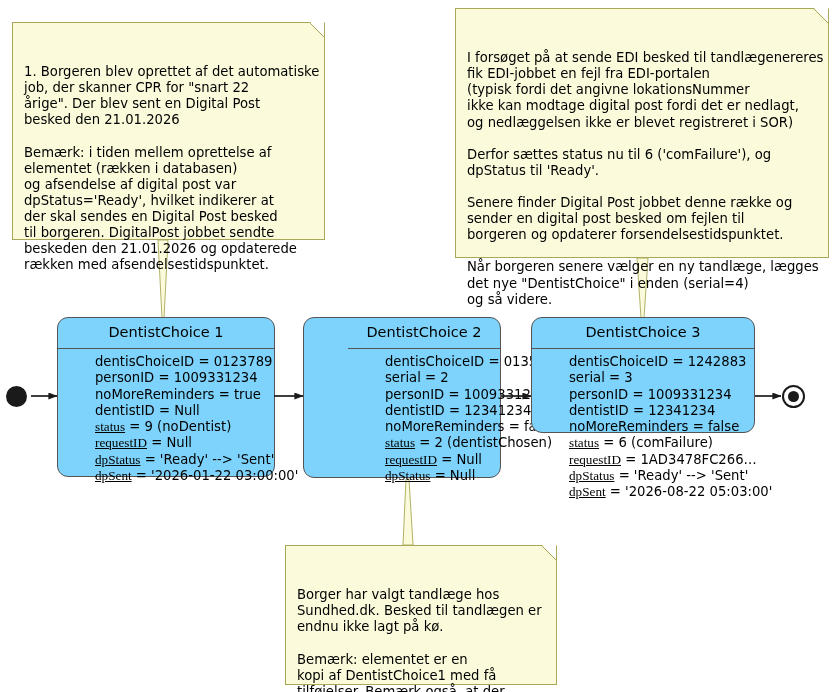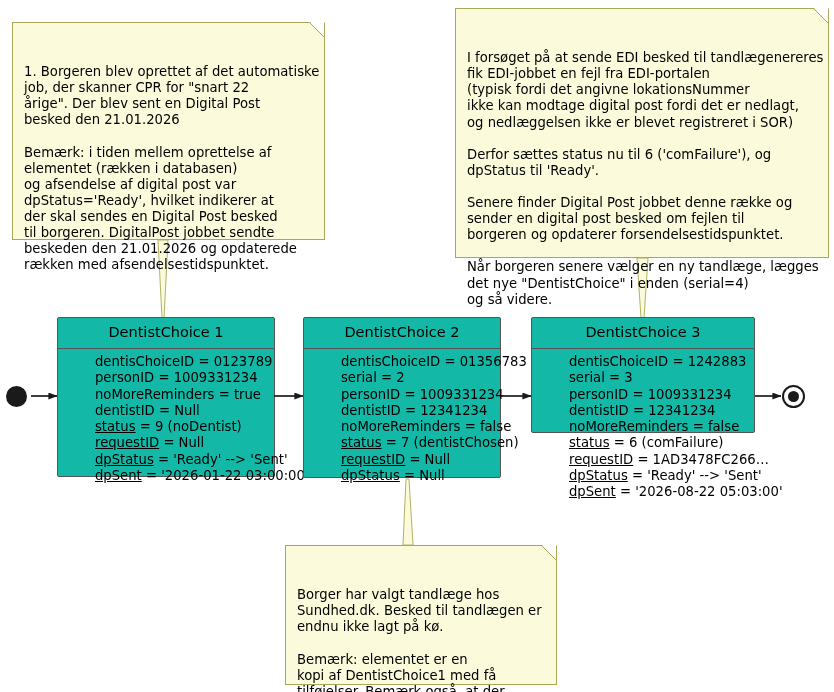--- a/index.html
+++ b/index.html
@@ -55,43 +55,43 @@
 
   .note-text {
     display: block;
     white-space: pre;
   }
 
   
   .state {
     position: absolute;
     box-sizing: border-box;
-    background: #14b8a6;
+    background: #7dd3fc;
     border: 1px solid #545454;
-    border-radius: 2px;
+    border-radius: 11px;
     z-index: 6;
     box-shadow: 0 0 0 0 rgba(0,0,0,0);
   }
   .state-title {
     text-align: center;
     font-size: 14.5px;
     line-height: 17px;
     padding: 6px 8px 7px 8px;
     border-bottom: 1px solid #545454;
     color: #000000;
     white-space: nowrap;
   }
   .state-body {
     padding: 5px 9px 6px 9px;
     font-size: 13.2px;
     line-height: 16.3px;
     white-space: nowrap;
   }
   .attr-row { white-space: nowrap; margin-left: 28px; }
-  .attr-key-u { text-decoration: underline; }
+  .attr-key-u { text-decoration: underline; font-family: Liberation Serif, serif; }
 
   
   .start-node {
     position: absolute;
     width: 21px;
     height: 21px;
     border-radius: 50%;
     background: #1A1A1A;
     z-index: 6;
   }
@@ -228,29 +228,29 @@
         <div class="attr-row"><span>personID</span><span> = 1009331234</span></div>
         <div class="attr-row"><span>noMoreReminders</span><span> = true</span></div>
         <div class="attr-row"><span>dentistID</span><span> = Null</span></div>
         <div class="attr-row"><span class="attr-key-u">status</span><span> = 9 (noDentist)</span></div>
         <div class="attr-row"><span class="attr-key-u">requestID</span><span> = Null</span></div>
         <div class="attr-row"><span class="attr-key-u">dpStatus</span><span> = 'Ready' --&gt; 'Sent'</span></div>
         <div class="attr-row"><span class="attr-key-u">dpSent</span><span> = '2026-01-22 03:00:00'</span></div>
       </div>
   </div>
 
-  <div class="state" style="left:303px; top:317px; width:198px; height:161px;">
+  <div class="state" style="left:303px; top:317px; width:198px; height:161px;padding-left:44px;">
     <div class="state-title">DentistChoice 2</div>
     <div class="state-body">
         <div class="attr-row"><span>dentisChoiceID</span><span> = 01356783</span></div>
         <div class="attr-row"><span>serial</span><span> = 2</span></div>
         <div class="attr-row"><span>personID</span><span> = 1009331234</span></div>
         <div class="attr-row"><span>dentistID</span><span> = 12341234</span></div>
         <div class="attr-row"><span>noMoreReminders</span><span> = false</span></div>
-        <div class="attr-row"><span class="attr-key-u">status</span><span> = 7 (dentistChosen)</span></div>
+        <div class="attr-row"><span class="attr-key-u">status</span><span> = 2 (dentistChosen)</span></div>
         <div class="attr-row"><span class="attr-key-u">requestID</span><span> = Null</span></div>
         <div class="attr-row"><span class="attr-key-u">dpStatus</span><span> = Null</span></div>
       </div>
   </div>
 
   <div class="state" style="left:531px; top:317px; width:224px; height:116px;">
     <div class="state-title">DentistChoice 3</div>
     <div class="state-body">
         <div class="attr-row"><span>dentisChoiceID</span><span> = 1242883</span></div>
         <div class="attr-row"><span>serial</span><span> = 3</span></div>

